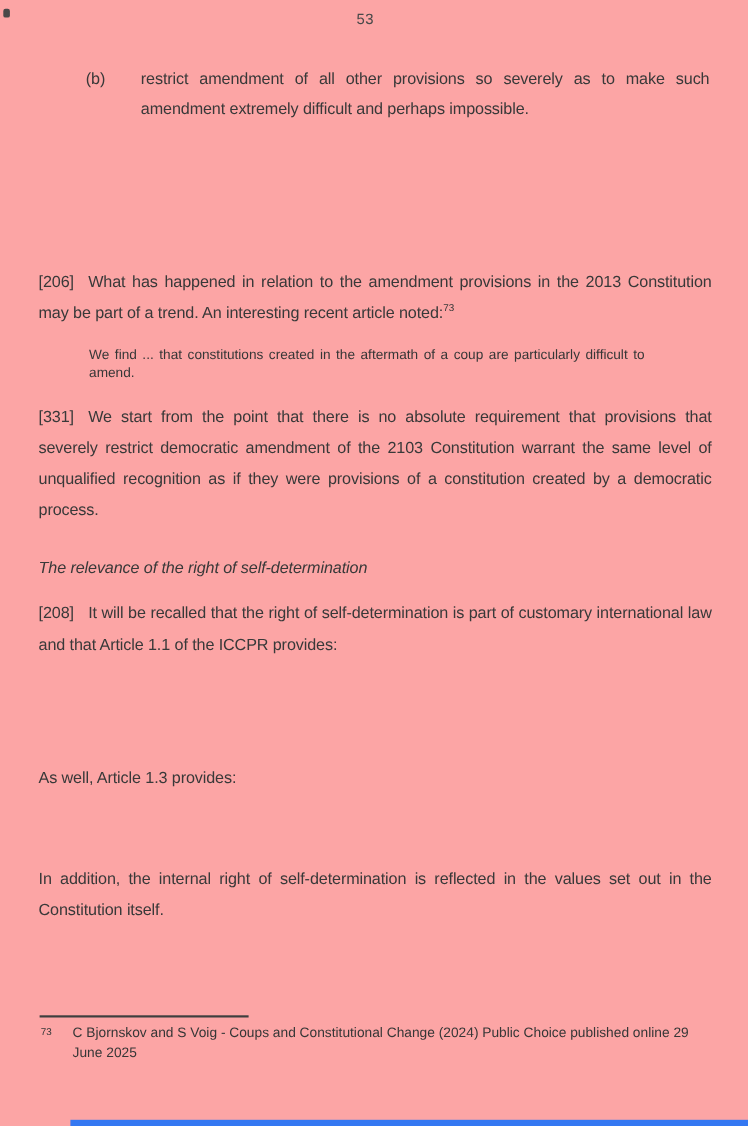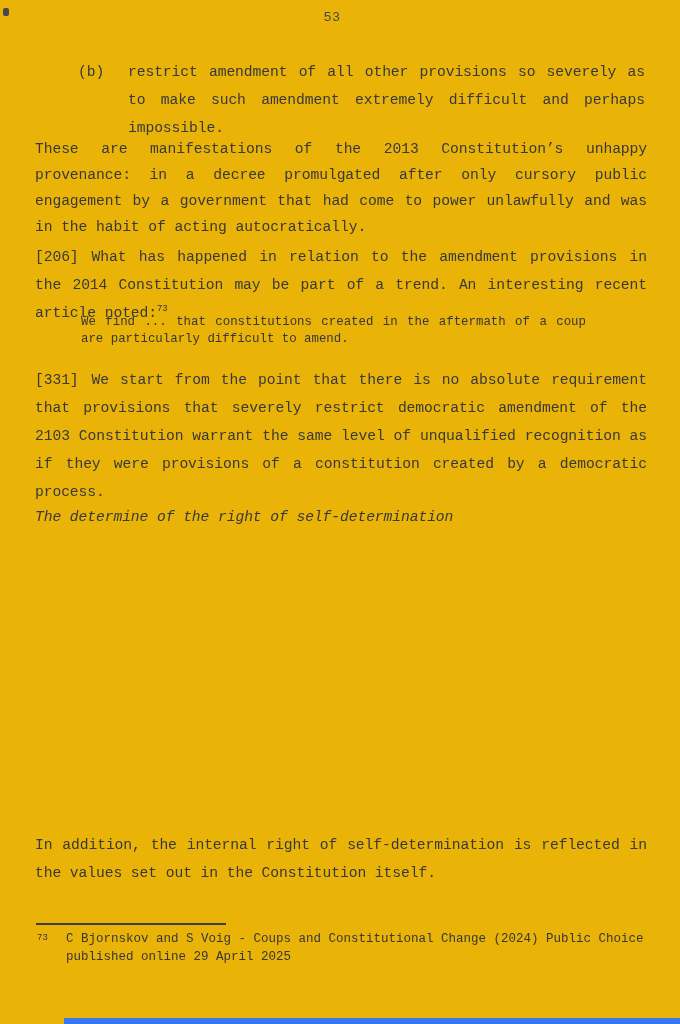--- a/index.html
+++ b/index.html
@@ -1,22 +1,22 @@
 <!DOCTYPE html>
 <html><head>
 <meta charset="utf-8">
 <style>
   html,body{margin:0;padding:0;background:#e8e8e8;}
   .page{
     position:relative;
     width:680px;height:1024px;
     margin:0 auto;
-    background:#eab308;
+    background:#fca5a5;
     overflow:hidden;
-    font-family:Liberation Mono, monospace;
+    font-family:Liberation Sans, sans-serif;
     color:#3a3a3a;
   }
   .scanlayer{
     position:absolute;inset:0;
     filter:blur(0.35px) contrast(1.02);
   }
   .page-num{
     position:absolute;top:10px;left:0;width:664px;
     text-align:center;font-size:13.5px;color:#4a4a4a;
     letter-spacing:0.5px;
@@ -25,21 +25,21 @@
   .pnum{margin-right:13px;}
   .itemb{top:58px;left:78px;width:567px;}
   .itemb .hang{margin-left:50px;}
   .itemb .blabel{position:absolute;left:0;top:0;}
   .prov{top:136px;left:35px;width:612px;line-height:26px;}
   .p206{top:243px;left:35px;width:612px;}
   .p207{top:366px;left:35px;width:612px;}
   .p208{top:544px;left:35px;width:612px;line-height:29px;}
   .heading{top:503px;left:35px;width:612px;font-style:italic;text-align:left;}
   .aswell{top:694px;left:35px;width:612px;text-align:left;}
-  .internal{top:786px;left:35px;width:612px;margin-top:45px;}
+  .internal{top:786px;left:35px;width:612px;}
   .quote{position:absolute;left:81px;width:505px;font-size:12.4px;line-height:16.5px;text-align:justify;color:#383838;}
   .q206{top:314px;line-height:17px;}
   .q208a{top:619px;}
   .q208b{top:734px;line-height:17.5px;}
   sup{font-size:9px;vertical-align:super;line-height:0;}
   .fn-rule{
     position:absolute;top:923px;left:36px;width:190px;height:0;
     border-top:2px solid #3f3f3f;
   }
   .fn-marker{position:absolute;top:933px;left:37px;font-size:9px;color:#3a3a3a;}
@@ -64,36 +64,37 @@
 
     <div class="speck"></div>
 
     <div class="page-num">53</div>
 
     <div class="block itemb">
       <span class="blabel">(b)</span>
       <div class="hang">restrict amendment of all other provisions so severely as to make such amendment extremely difficult and perhaps impossible.</div>
     </div>
 
-    <div class="block prov">These are manifestations of the 2013 Constitution’s unhappy provenance: in a decree promulgated after only cursory public engagement by a government that had come to power unlawfully and was in the habit of acting autocratically.</div>
 
-    <div class="block p206"><span class="pnum">[206]</span><span>What has happened in relation to the amendment provisions in the 2014 Constitution may be part of a trend.  An interesting recent article noted:</span><sup>73</sup></div>
+    <div class="block p206"><span class="pnum">[206]</span><span>What has happened in relation to the amendment provisions in the 2013 Constitution may be part of a trend.  An interesting recent article noted:</span><sup>73</sup></div>
 
     <div class="quote q206"><span>We find ... that constitutions created in the aftermath of a coup are particularly difficult to amend.</span></div>
 
     <div class="block p207"><span class="pnum">[331]</span><span>We start from the point that there is no absolute requirement that provisions that severely restrict democratic amendment of the 2103 Constitution warrant the same level of unqualified recognition as if they were provisions of a constitution created by a democratic process.</span></div>
 
-    <div class="block heading">The determine of the right of self-determination</div>
+    <div class="block heading">The relevance of the right of self-determination</div>
+
+    <div class="block p208"><span class="pnum">[208]</span><span>It will be recalled that the right of self-determination is part of customary international law and that Article 1.1 of the ICCPR provides:</span></div>
 
 
-
+    <div class="block aswell">As well, Article 1.3 provides:</div>
 
 
     <div class="block internal">In addition, the internal right of self-determination is reflected in the values set out in the Constitution itself.</div>
 
     <div class="fn-rule"></div>
     <span class="fn-marker">73</span>
-    <div class="footnote">C Bjornskov and S Voig -  Coups and Constitutional Change (2024) Public Choice published online 29 April 2025</div>
+    <div class="footnote">C Bjornskov and S Voig -  Coups and Constitutional Change (2024) Public Choice published online 29 June 2025</div>
 
   </div>
 
   <div class="blue-bar"></div>
 </div>
 
 </body></html>

